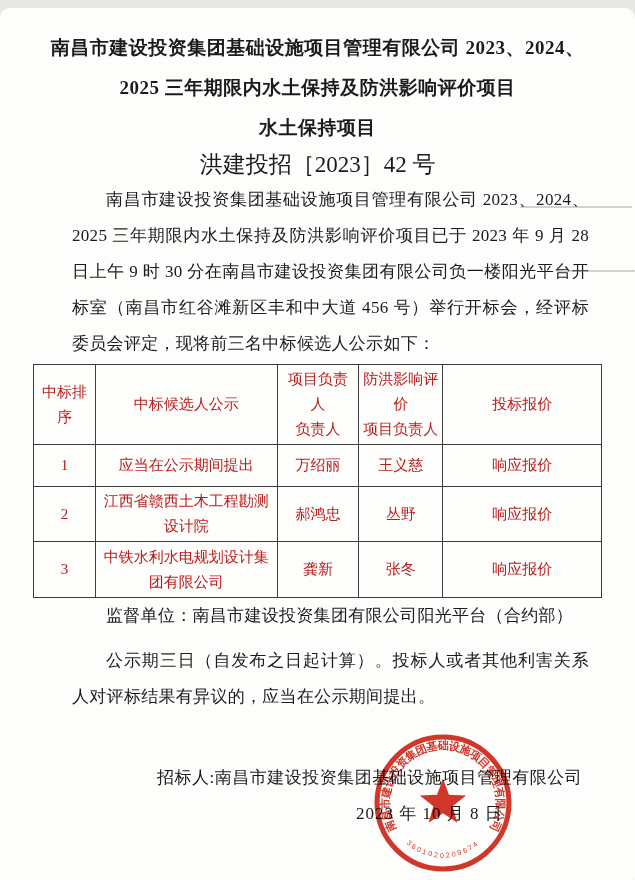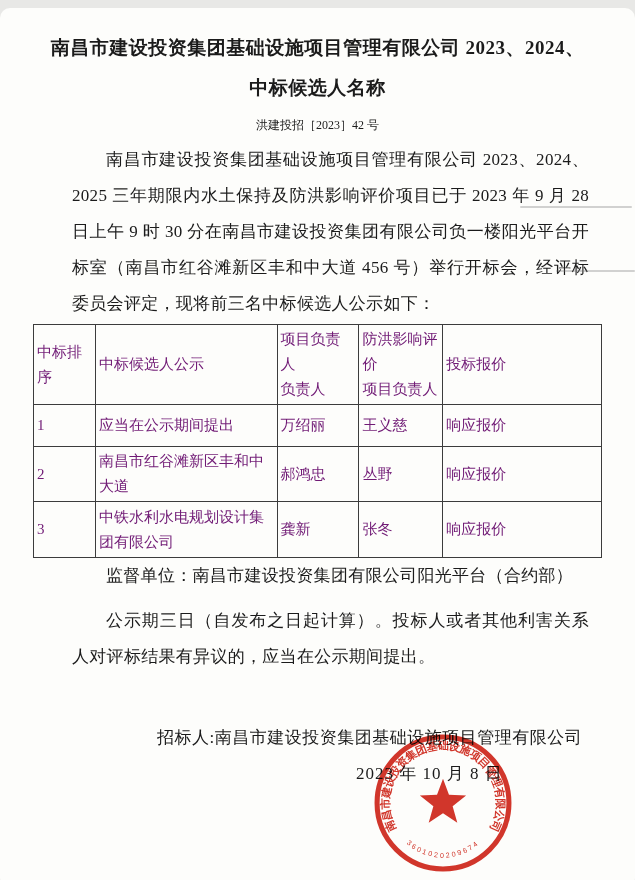--- a/index.html
+++ b/index.html
@@ -8,35 +8,35 @@
     width:635px; height:880px;
     margin:8px auto;
     background:#fdfdfb;
     color:#1b1b1b;
     font-family:"Liberation Serif","DejaVu Serif",serif;
     overflow:hidden;
     border-radius:10px;
   }
   .title { margin:0; padding-top:20px; text-align:center; font-size:19px; font-weight:700; }
   .title .tline { line-height:40px; letter-spacing:0.5px; }
-  .doc-number { margin:0; text-align:center; font-size:12px; line-height:34px; font-weight:400; }
+  .doc-number { margin:0; text-align:center; font-size:23px; line-height:34px; font-weight:400; }
   .body-text {
     margin:0 46px 0 72px;
     font-size:17px; line-height:36px;
     text-align:justify; text-indent:2em;
     letter-spacing:0.3px;
     font-family:Liberation Serif, serif;
   }
   .candidates-table {
     border-collapse:collapse;
     margin:2px 0 0 33px;
     width:569px;
     font-size:15px;
-    text-align:left;
-    color:#701a75;
+    text-align:center;
+    color:#b91c1c;
   }
   .candidates-table th, .candidates-table td {
     border:1px solid #3c3c3c;
     padding:2px 3px;
     line-height:25px;
     vertical-align:middle;
     font-weight:400;
   }
   .candidates-table th { white-space:pre-line; }
   .candidates-table thead tr { height:52px; }
@@ -57,21 +57,22 @@
   .streak-1 { left:520px; top:198px; width:112px; }
   .streak-2 { left:556px; top:262px; width:79px; }
 </style>
 </head>
 <body>
 
 <div class="page">
 
   <h1 class="title">
     <div class="tline">南昌市建设投资集团基础设施项目管理有限公司 2023、2024、</div>
-    <div class="tline">中标候选人名称</div>
+    <div class="tline">2025 三年期限内水土保持及防洪影响评价项目</div>
+    <div class="tline">水土保持项目</div>
   </h1>
 
   <p class="doc-number">洪建投招［2023］42 号</p>
 
   <p class="body-text">南昌市建设投资集团基础设施项目管理有限公司 2023、2024、2025 三年期限内水土保持及防洪影响评价项目已于 2023 年 9 月 28 日上午 9 时 30 分在南昌市建设投资集团有限公司负一楼阳光平台开标室（南昌市红谷滩新区丰和中大道 456 号）举行开标会，经评标委员会评定，现将前三名中标候选人公示如下：</p>
 
   <table class="candidates-table">
     <colgroup>
       <col style="width:62px">
         <col style="width:182px">
@@ -93,21 +94,21 @@
     <tbody>
       <tr>
         <td>1</td>
         <td>应当在公示期间提出</td>
         <td>万绍丽</td>
         <td>王义慈</td>
         <td>响应报价</td>
       </tr>
       <tr>
         <td>2</td>
-        <td>南昌市红谷滩新区丰和中大道</td>
+        <td>江西省赣西土木工程勘测设计院</td>
         <td>郝鸿忠</td>
         <td>丛野</td>
         <td>响应报价</td>
       </tr>
       <tr>
         <td>3</td>
         <td>中铁水利水电规划设计集团有限公司</td>
         <td>龚新</td>
         <td>张冬</td>
         <td>响应报价</td>

